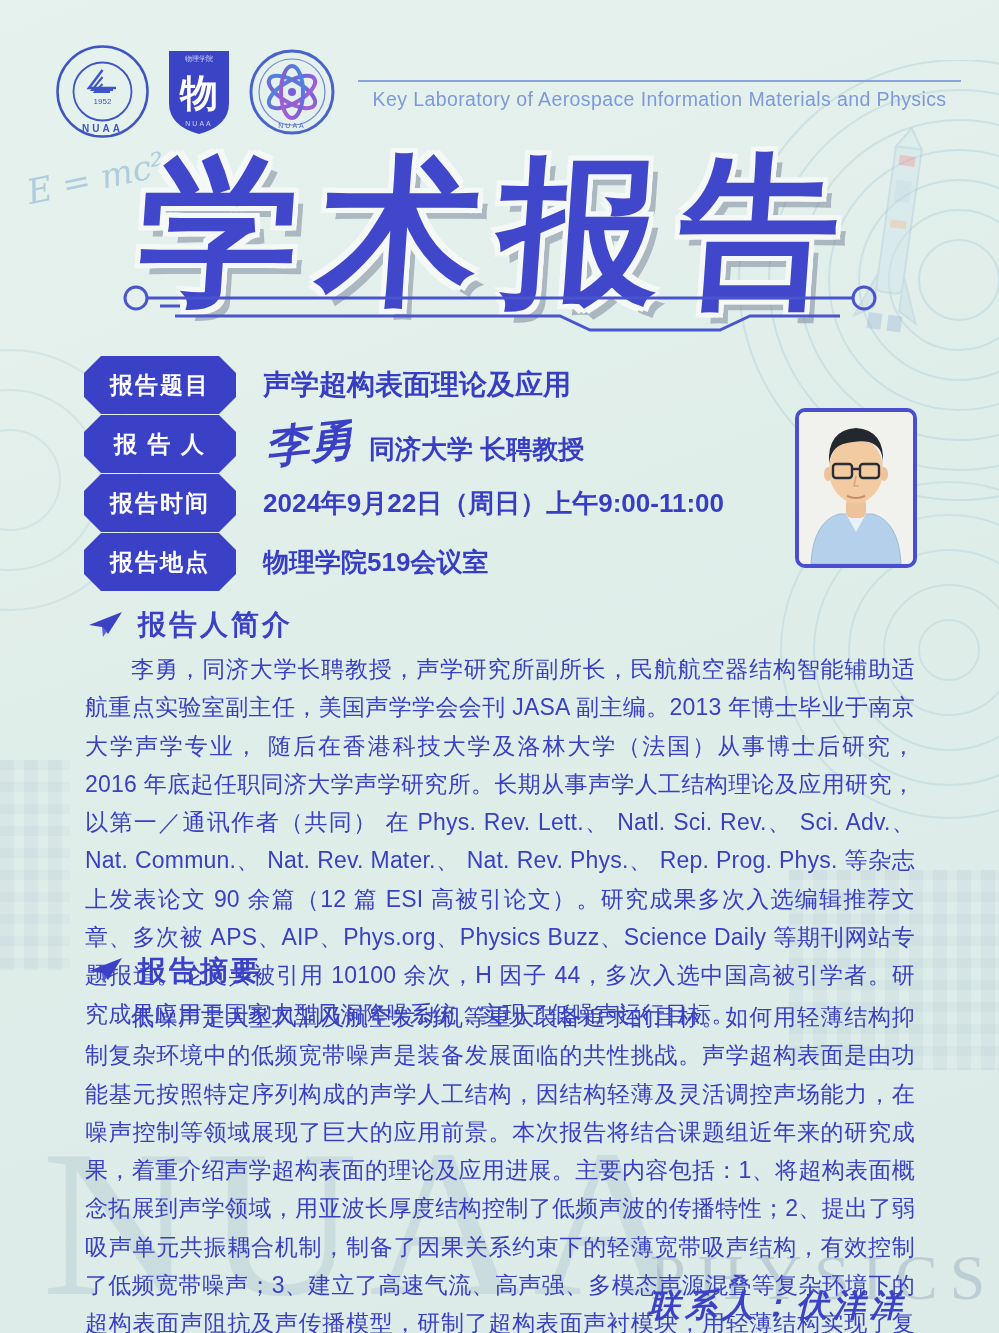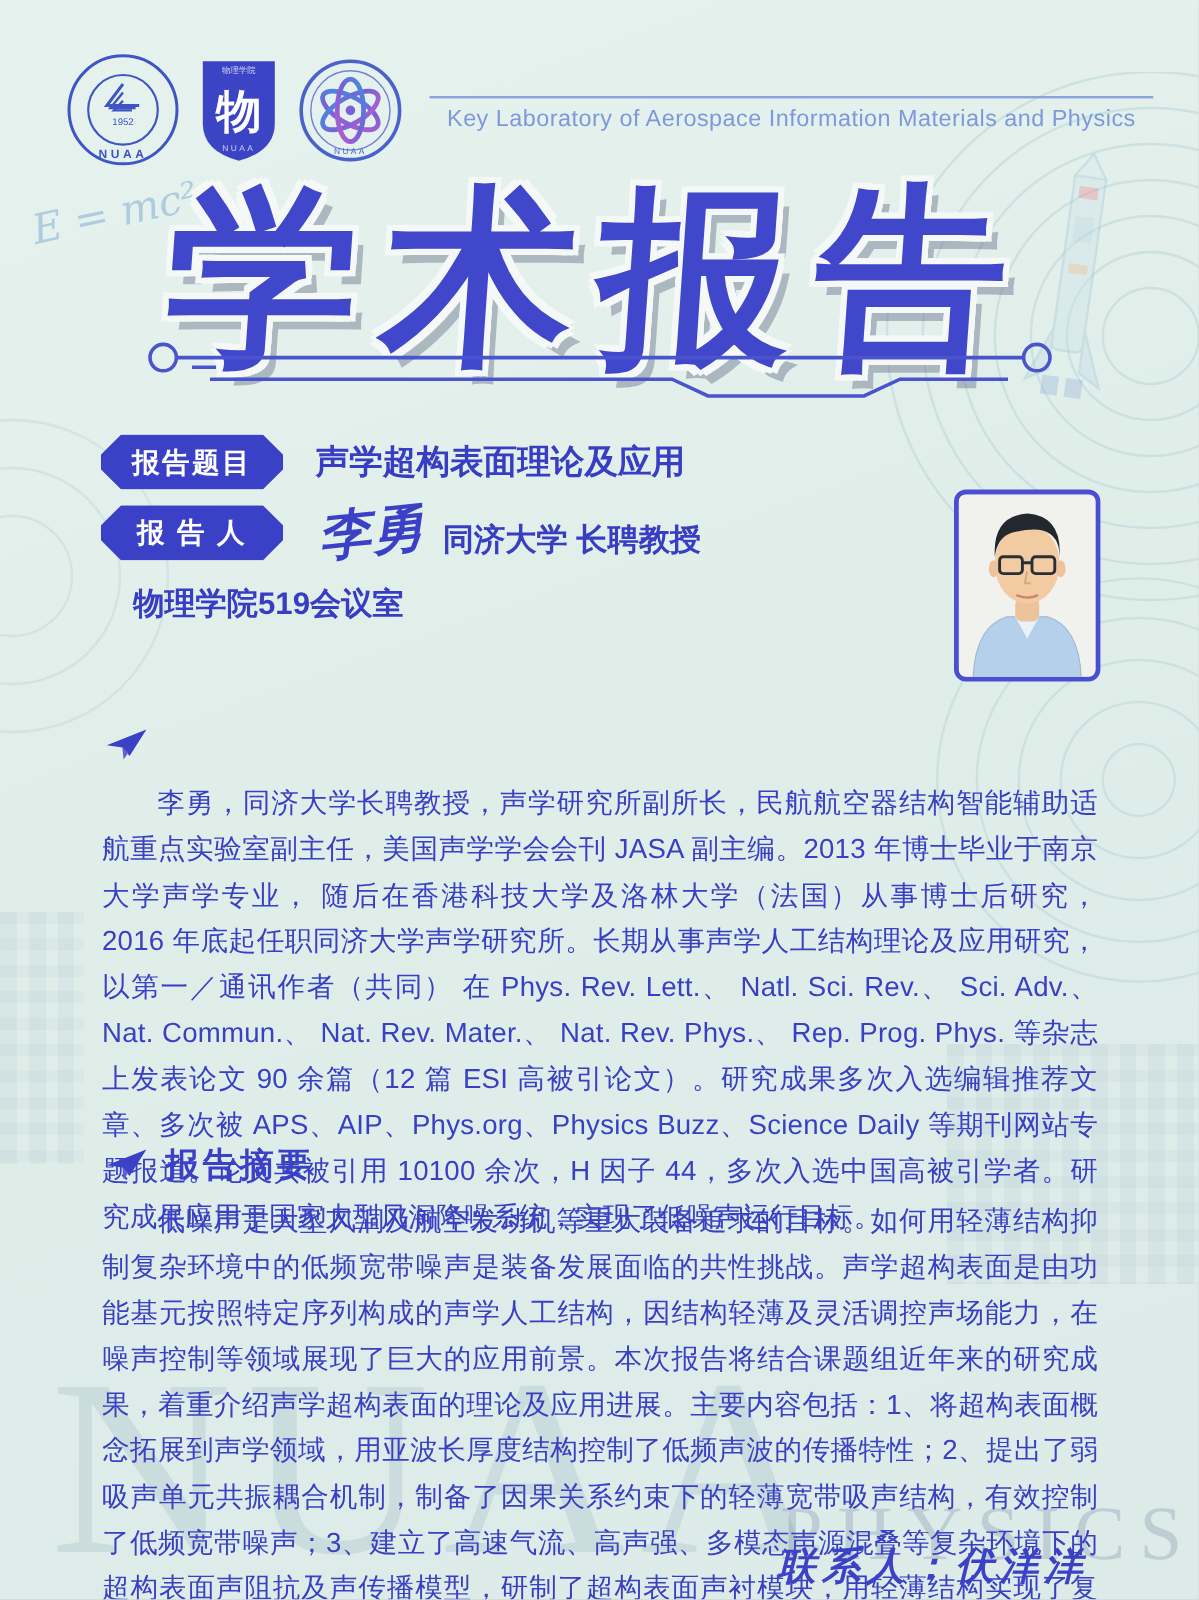--- a/index.html
+++ b/index.html
@@ -45,21 +45,21 @@
     text-shadow:
       -5px -5px 0 #f4f8f6, 5px -5px 0 #f4f8f6, -5px 5px 0 #f4f8f6, 5px 5px 0 #f4f8f6,
       0 -5px 0 #f4f8f6, 0 5px 0 #f4f8f6, -5px 0 0 #f4f8f6, 5px 0 0 #f4f8f6,
       10px 11px 0 rgba(105,115,140,0.45);
   }
 
   
   .info { position:absolute; left:84px; top:362px; }
   .info-row { display:flex; align-items:center; margin-bottom:13px; height:46px; }
   .badge {
-    width:152px; height:46px; background:#3b41c7; color:#fff;
+    width:152px; height:58px; background:#3b41c7; color:#fff;
     display:flex; align-items:center; justify-content:center;
     font-size:23px; font-weight:700; letter-spacing:2px; flex:0 0 auto;
     clip-path:polygon(17px 0, calc(100% - 17px) 0, 100% 17px, 100% calc(100% - 17px),
                       calc(100% - 17px) 100%, 17px 100%, 0 calc(100% - 17px), 0 17px);
   }
   .info-value { margin-left:27px; font-size:26px; font-weight:700; color:#383ec4; white-space:nowrap; }
   .info-value.title-val { font-size:28px; }
   .sig {
     font-family:"DejaVu Serif", serif; font-style:italic; font-weight:700;
     font-size:44px; color:#3b41c7; margin:0 16px 0 2px; transform:rotate(-6deg);
@@ -202,20 +202,25 @@
       <div class="badge">报告题目</div>
       <div class="info-value title-val">声学超构表面理论及应用</div>
     </div>
     <div class="info-row">
       <div class="badge">报 告 人</div>
       <div class="info-value">
         <span class="sig">李勇</span><span>同济大学 长聘教授</span>
       </div>
     </div>
     <div class="info-row">
+      <div class="badge">报告时间</div>
+      <div class="info-value">2024年9月22日（周日）上午9:00-11:00</div>
+    </div>
+    <div class="info-row">
+      <div class="badge">报告地点</div>
       <div class="info-value">物理学院519会议室</div>
     </div>
   </div>
 
   <div class="photo">
     <svg width="114" height="152" viewBox="0 0 114 152">
       <rect width="114" height="152" fill="#f1f1ed"></rect>
 
       <path d="M12 152 Q14 110 40 102 H74 Q100 110 102 152 Z" fill="#b5d0ea" stroke="#9cbad8" stroke-width="1"></path>
       <polygon points="57,104 46,100 57,120 68,100" fill="#e9f2f8"></polygon>
@@ -236,20 +241,21 @@
       <path d="M57 64 L55 74 H60" fill="none" stroke="#d8a87e" stroke-width="1.6"></path>
       <path d="M48 84 Q57 88 66 84" fill="none" stroke="#c68a6a" stroke-width="2"></path>
     </svg>
   </div>
 
   <div class="sec-head" style="left:88px; top:606px;">
     <svg width="36" height="30" viewBox="0 0 36 30">
       <path d="M1 15 L34 2 L20 24 L14 17 Z" fill="#3b41c7"></path>
       <path d="M14 17 L15 27 L19 21" fill="#5a60d8"></path>
     </svg>
+    <span class="txt">报告人简介</span>
   </div>
   <p class="body-text" style="top:650px;">李勇，同济大学长聘教授，声学研究所副所长，民航航空器结构智能辅助适航重点实验室副主任，美国声学学会会刊 JASA 副主编。2013 年博士毕业于南京大学声学专业， 随后在香港科技大学及洛林大学（法国）从事博士后研究， 2016 年底起任职同济大学声学研究所。长期从事声学人工结构理论及应用研究， 以第一／通讯作者（共同） 在 Phys. Rev. Lett.、 Natl. Sci. Rev.、 Sci. Adv.、 Nat. Commun.、 Nat. Rev. Mater.、 Nat. Rev. Phys.、 Rep. Prog. Phys. 等杂志上发表论文 90 余篇（12 篇 ESI 高被引论文）。研究成果多次入选编辑推荐文章、多次被 APS、AIP、Phys.org、Physics Buzz、Science Daily 等期刊网站专题报道。论文共被引用 10100 余次，H 因子 44，多次入选中国高被引学者。研究成果应用于国家大型风洞降噪系统，实现了低噪声运行目标。</p>
 
   <div class="sec-head" style="left:88px; top:952px;text-align:right;">
     <svg width="36" height="30" viewBox="0 0 36 30">
       <path d="M1 15 L34 2 L20 24 L14 17 Z" fill="#3b41c7"></path>
       <path d="M14 17 L15 27 L19 21" fill="#5a60d8"></path>
     </svg>
     <span class="txt">报告摘要</span>
   </div>

